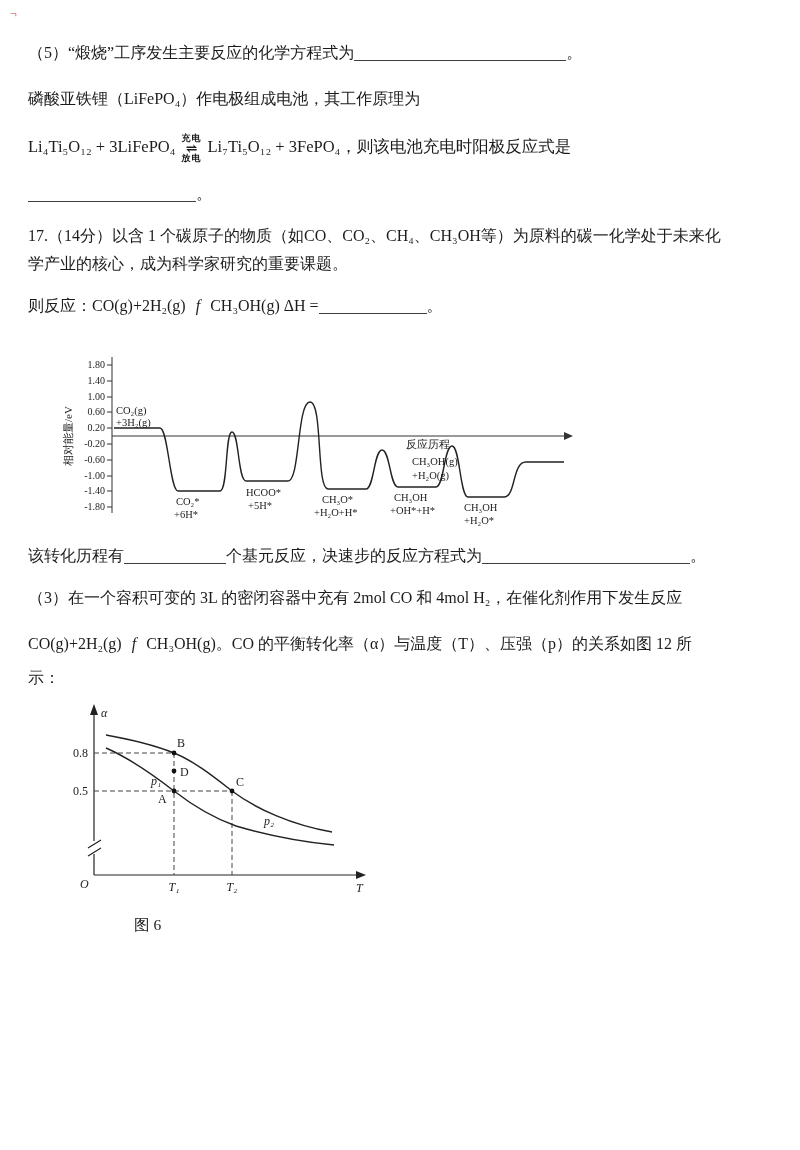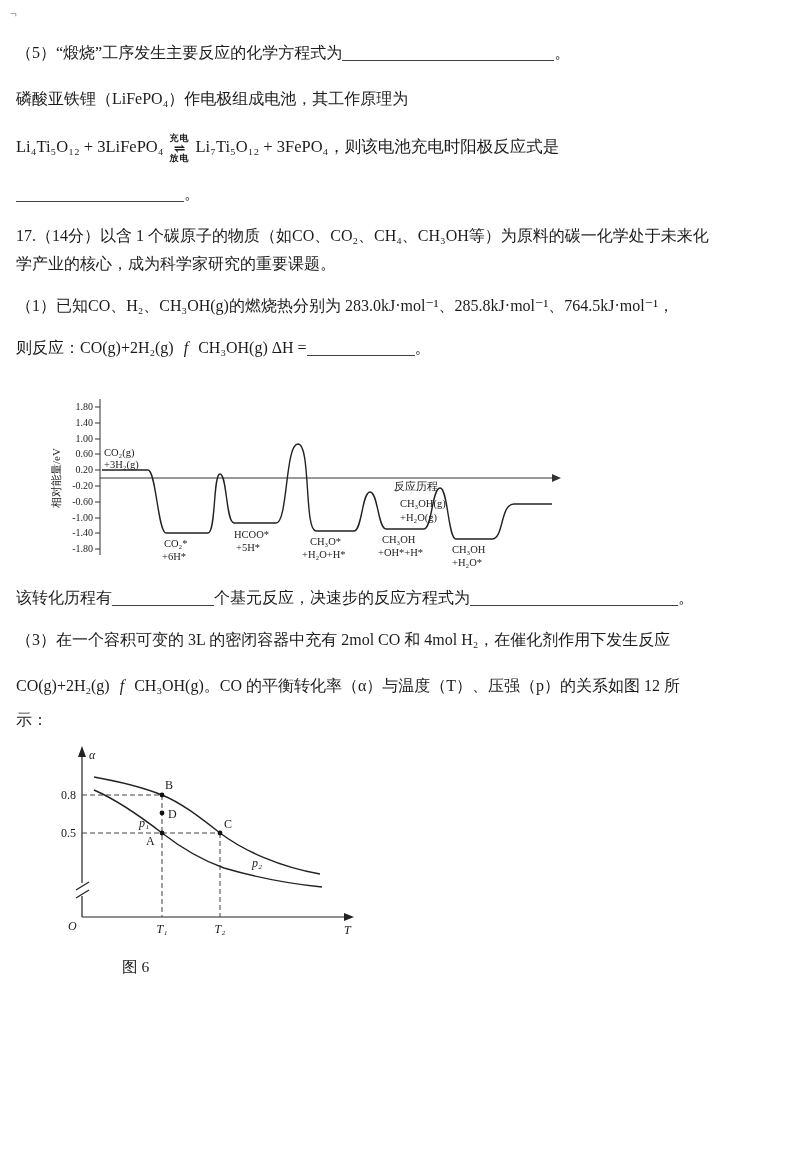--- a/index.html
+++ b/index.html
@@ -1,18 +1,18 @@
 <!DOCTYPE html>
 <html><head>
 <meta charset="utf-8">
 <style>
   html,body{margin:0;padding:0;background:#e9e9e9;}
   .page{width:800px;height:1150px;margin:0 auto;background:#ffffff;position:relative;overflow:hidden;
         box-sizing:border-box;font-family:"Liberation Serif","DejaVu Serif",serif;color:#1c1c1c;}
-  .content{padding:42px 26px 0 16px;}
+  .content{padding:42px 26px 0 28px;}
   .ln{font-size:16px;line-height:22px;margin:0;white-space:nowrap;}
   .mb-sm{margin-bottom:6px}.mb-md{margin-bottom:12px}.mb-lg{margin-bottom:20px}.mb-xl{margin-bottom:24px}
   .blank{display:inline-block;height:1em;border-bottom:1px solid #3f3f3f;vertical-align:-3px;}
   .eqline{font-size:16.5px;}
   .eqstack{display:inline-flex;flex-direction:column;align-items:center;line-height:1;
            vertical-align:middle;margin:0 6px;font-weight:bold;}
   .eqstack .tiny{font-size:9px;letter-spacing:1px;}
   .eqstack .arrow{font-size:14px;line-height:11px;}
   .fital{font-style:italic;padding:0 10px;}
   .corner{position:absolute;top:8px;left:10px;color:#c0392b;font-size:12px;line-height:1;}
@@ -39,21 +39,20 @@
           <span class="tiny">充电</span>
           <span class="arrow">⇌</span>
           <span class="tiny">放电</span>
         </span><span>Li₇Ti₅O₁₂ + 3FePO₄</span><span>，则该电池充电时阳极反应式是</span></p>
 
     <p class="ln mb-lg"><span class="blank" style="width:168px"></span><span>。</span></p>
 
     <p class="ln mb-sm">17.（14分）以含 1 个碳原子的物质（如CO、CO₂、CH₄、CH₃OH等）为原料的碳一化学处于未来化</p>
     <p class="ln mb-lg">学产业的核心，成为科学家研究的重要课题。</p>
 
-    <p class="ln mb-lg">（1）已知CO、H₂、CH₃OH(g)的燃烧热分别为 283.0kJ·mol⁻¹、285.8kJ·mol⁻¹、764.5kJ·mol⁻¹，</p>
     <p class="ln mb-xl"><span>则反应：CO(g)+2H₂(g)</span><span class="fital">f</span><span>CH₃OH(g) ΔH =</span><span class="blank" style="width:108px"></span><span>。</span></p>
 
 
     <figure class="fig11wrap">
       <svg width="530" height="200" viewBox="0 0 530 200">
 
         <g stroke="#333" stroke-width="1">
           <line x1="52" y1="16" x2="52" y2="172"></line>
           <line x1="47" y1="24" x2="52" y2="24"></line>
             <line x1="47" y1="40" x2="52" y2="40"></line>

